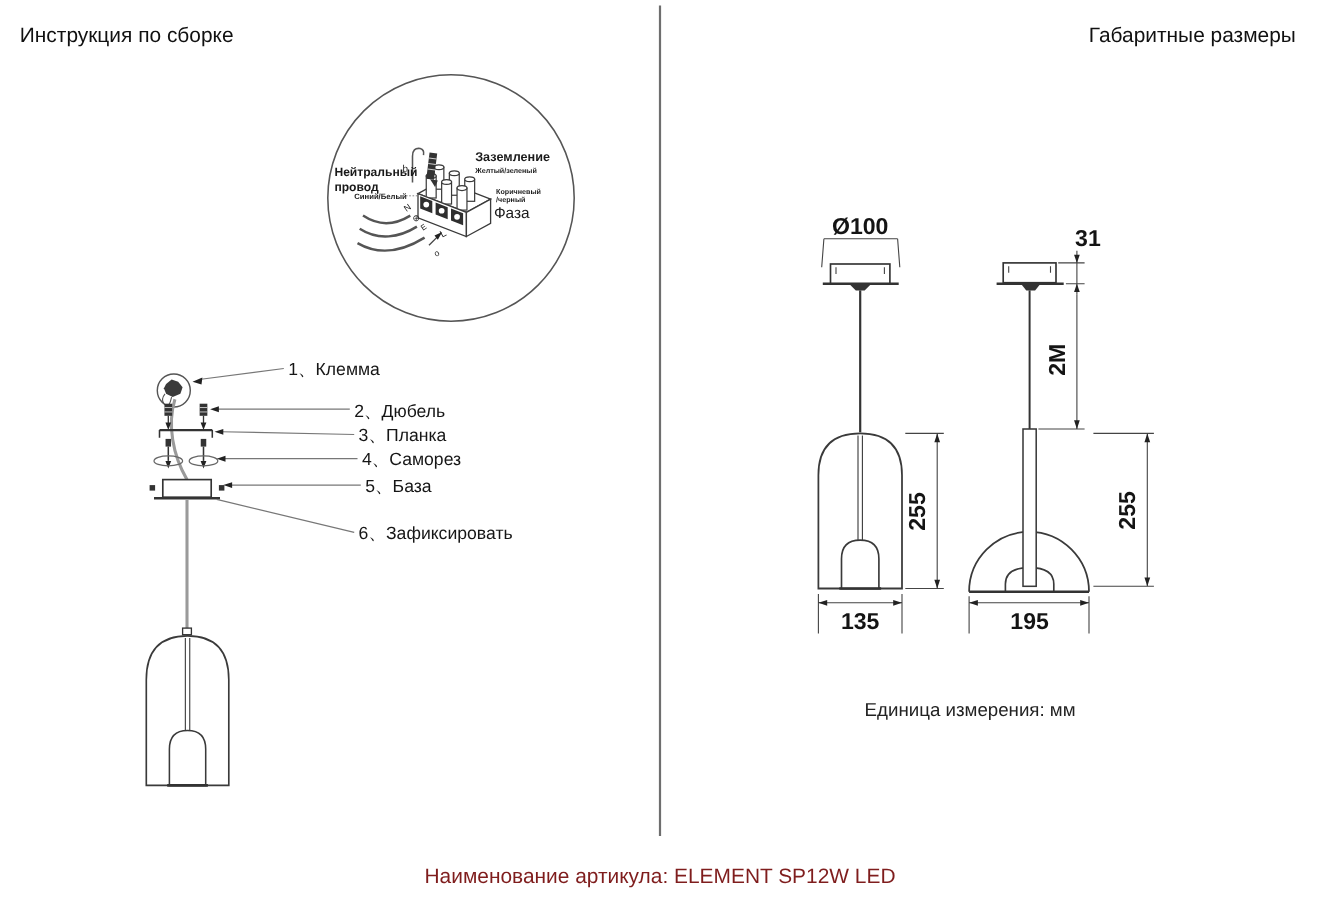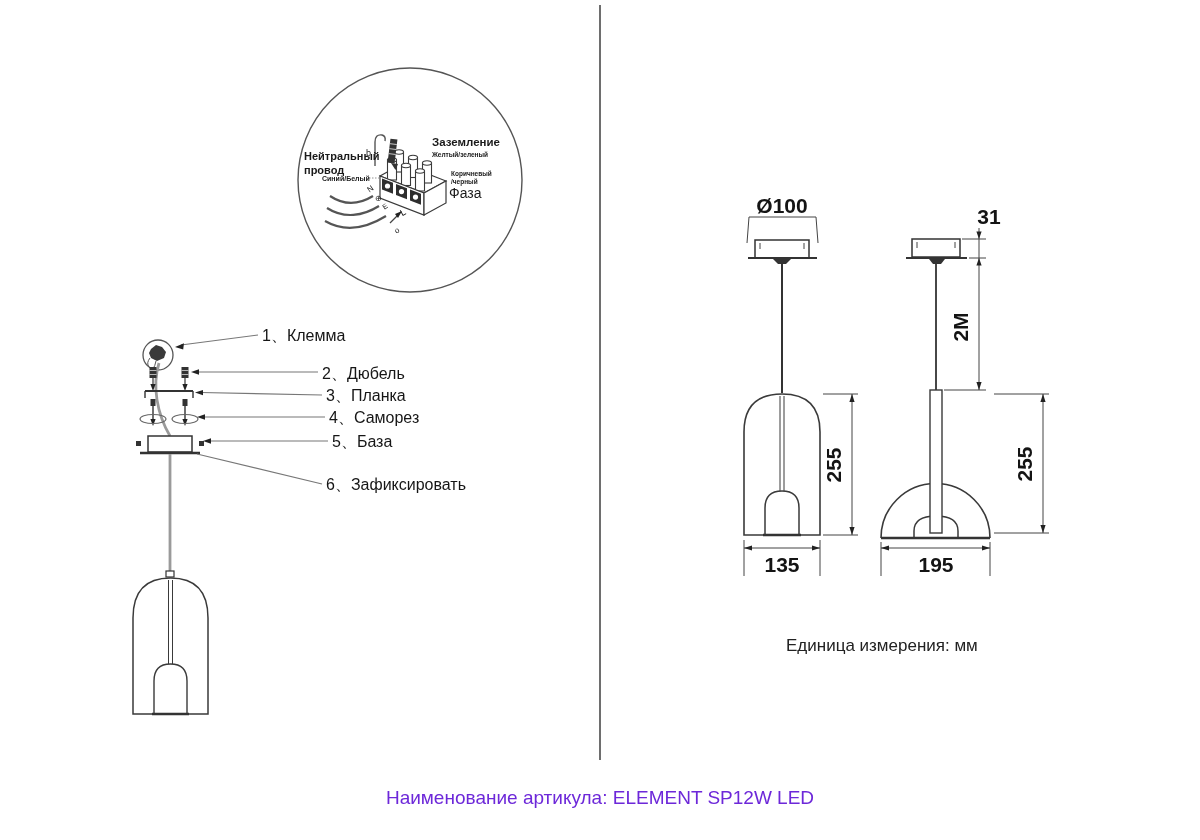--- a/index.html
+++ b/index.html
@@ -5,41 +5,43 @@
   html,body{margin:0;padding:0;background:#ffffff;}
   .page{
     position:relative;width:1200px;height:840px;background:#ffffff;
     font-family:"Liberation Sans",sans-serif;color:#1a1a1a;overflow:hidden;
   }
   .title{position:absolute;font-size:19px;color:#111;white-space:nowrap;}
   .title-left{left:18px;top:22px;}
   .title-right{right:22px;top:22px;}
   .divider{position:absolute;left:599px;top:5px;width:2px;height:755px;background:#6e6e6e;}
   .units-note{position:absolute;left:786px;top:636px;font-size:17px;color:#222;white-space:nowrap;}
-  .footer{position:absolute;left:0;top:787px;width:1200px;text-align:center;font-size:19px;color:#6d28d9;}
+  .footer{position:absolute;left:0;top:787px;width:1200px;text-align:center;font-size:19px;color:#7f1d1d;}
   svg{position:absolute;left:0;top:0;}
   svg text{font-family:"Liberation Sans",sans-serif;fill:#1a1a1a;}
   .dim{font-size:21px;font-weight:bold;fill:#141414;}
   .part-label{font-size:16px;fill:#161616;}
   .wire-big{font-size:11px;font-weight:bold;}
   .wire-small{font-size:7px;font-weight:bold;}
   .wire-phase{font-size:14px;}
   .mark{font-size:8px;}
   .ln{stroke:#3a3a3a;fill:none;}
   .thin{stroke:#555;fill:none;}
   .dimln{stroke:#444;fill:none;stroke-width:1;}
   .leader{stroke:#777;fill:none;stroke-width:1.1;}
   .arrow{fill:#222;stroke:none;}
   .cable{stroke:#9a9a9a;fill:none;}
 </style>
 </head>
 <body>
 
 <div class="page">
 
+  <div class="title title-left">Инструкция по сборке</div>
+  <div class="title title-right">Габаритные размеры</div>
   <div class="divider"></div>
 
   <svg width="1200" height="770" viewBox="0 0 1200 770">
 
     <g>
       <circle cx="410" cy="180" r="112" fill="#ffffff" stroke="#555" stroke-width="1.4"></circle>
 
       <g>
 
         <polygon points="380,176 402,164 446,181 424,193" fill="#ffffff" stroke="#3a3a3a" stroke-width="1.2"></polygon>

